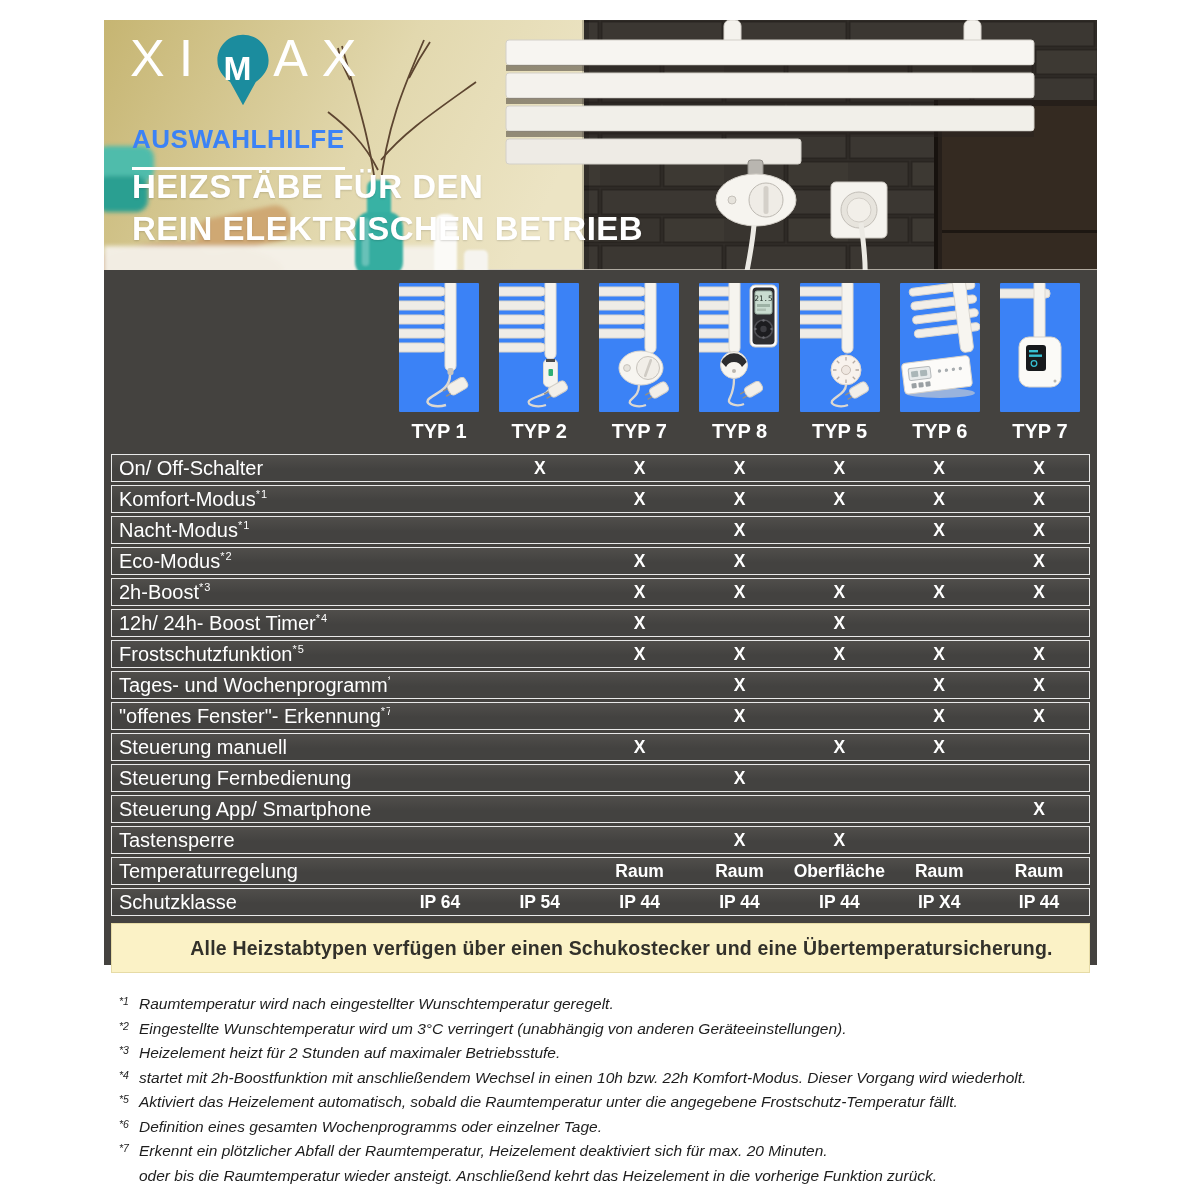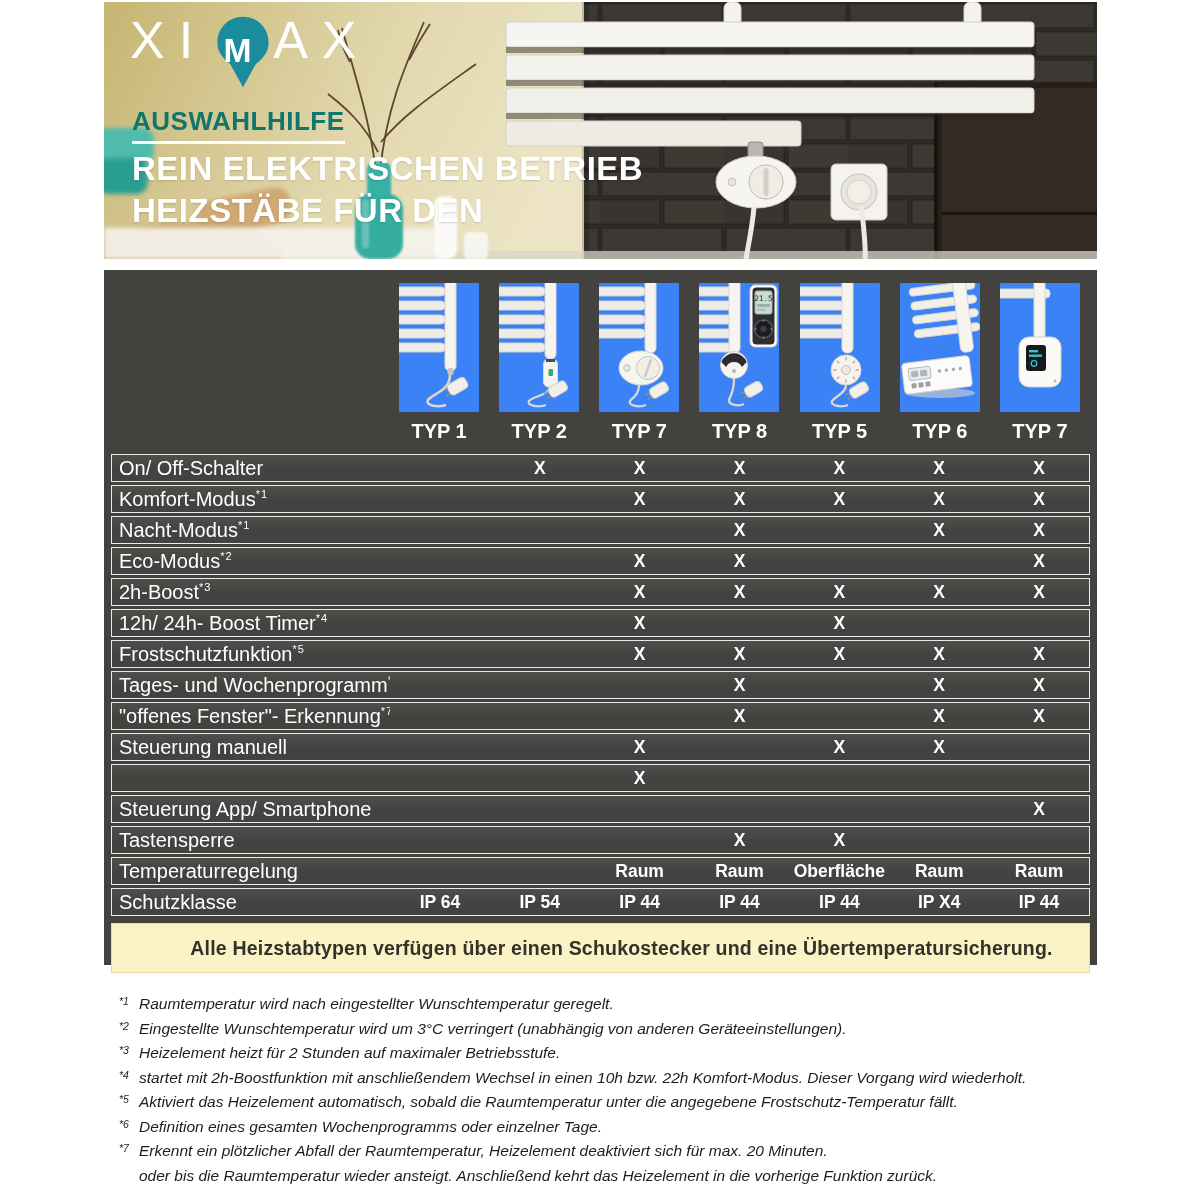--- a/index.html
+++ b/index.html
@@ -2,27 +2,27 @@
 <html><head>
 <meta charset="utf-8">
 <style>
   html,body{margin:0;padding:0;}
   body{
     width:1200px;height:1200px;position:relative;background:#ffffff;
     font-family:"Liberation Sans","DejaVu Sans",sans-serif;
     -webkit-font-smoothing:antialiased;
   }
   
-  .hero{position:absolute;left:104px;top:2px;width:993px;height:257px;overflow:hidden;}
+  .hero{position:absolute;left:104px;top:20px;width:993px;height:257px;overflow:hidden;}
   .hero svg.bg{position:absolute;left:0;top:0;}
   .logo{position:absolute;left:26px;top:12px;display:flex;align-items:flex-start;color:#fff;
         font-size:52px;font-weight:400;letter-spacing:14px;line-height:1;}
   .logo .mark{width:56px;height:76px;margin:0 2px 0 8px;}
-  .eyebrow{position:absolute;left:28px;top:104px;color:#0f766e;font-weight:bold;font-size:26px;
-           letter-spacing:.5px;border-bottom:3px solid #fff;padding-bottom:4px;}
+  .eyebrow{position:absolute;left:28px;top:104px;color:#3b82f6;font-weight:bold;font-size:26px;
+           letter-spacing:.5px;border-bottom:3px solid #fff;padding-bottom:12px;}
   .hero-title{position:absolute;left:28px;top:146px;color:#fff;font-weight:bold;font-size:33px;
               line-height:42px;letter-spacing:.5px;text-shadow:0 1px 2px rgba(0,0,0,.15);}
   
   .table-panel{position:absolute;left:104px;top:270px;width:993px;height:695px;
                background:#44423f;box-sizing:border-box;padding:13px 7px 0 7px;}
   .grid{display:grid;grid-template-columns:278px repeat(7,1fr);}
   .prod-row{margin-bottom:10px;}
   .prod-card{width:80px;height:129px;margin:0 auto;background:#3b82f6;border-radius:1px;overflow:hidden;}
   .prod-card svg{display:block;}
   .typ-label{text-align:center;color:#fff;font-weight:bold;font-size:20px;margin-top:8px;height:24px;}
@@ -144,22 +144,22 @@
   <div class="logo">
     <span>XI</span>
     <svg class="mark" viewBox="0 0 70 92">
       <path d="M35,2 C53,2 67,16 67,34 C67,46 60,54 51,61 L35,90 L19,61 C10,54 3,46 3,34 C3,16 17,2 35,2 Z" fill="#1b8c9e"></path>
       <text x="35" y="58" text-anchor="middle" font-size="42" font-weight="bold" fill="#ffffff" font-family="&quot;Liberation Sans&quot;,sans-serif">M</text>
     </svg>
     <span>AX</span>
   </div>
   <div class="eyebrow">AUSWAHLHILFE</div>
   <div class="hero-title">
+    <div>HEIZSTÄBE FÜR DEN</div>
     <div>REIN ELEKTRISCHEN BETRIEB</div>
-    <div>HEIZSTÄBE FÜR DEN</div>
   </div>
 </div>
 
 <div class="table-panel">
 
   <div class="grid prod-row">
     <div></div>
 
     <div>
       <div class="prod-card">
@@ -448,20 +448,21 @@
         <div class="flabel"><span>Steuerung manuell</span><sup></sup></div>
         <div class="fcell"></div>
         <div class="fcell"></div>
         <div class="fcell">X</div>
         <div class="fcell"></div>
         <div class="fcell">X</div>
         <div class="fcell">X</div>
         <div class="fcell"></div>
       </div>
       <div class="grid frow">
+        <div class="flabel"><span>Steuerung Fernbedienung</span><sup></sup></div>
         <div class="fcell"></div>
         <div class="fcell"></div>
         <div class="fcell"></div>
         <div class="fcell">X</div>
         <div class="fcell"></div>
         <div class="fcell"></div>
         <div class="fcell"></div>
       </div>
       <div class="grid frow">
         <div class="flabel"><span>Steuerung App/ Smartphone</span><sup></sup></div>

